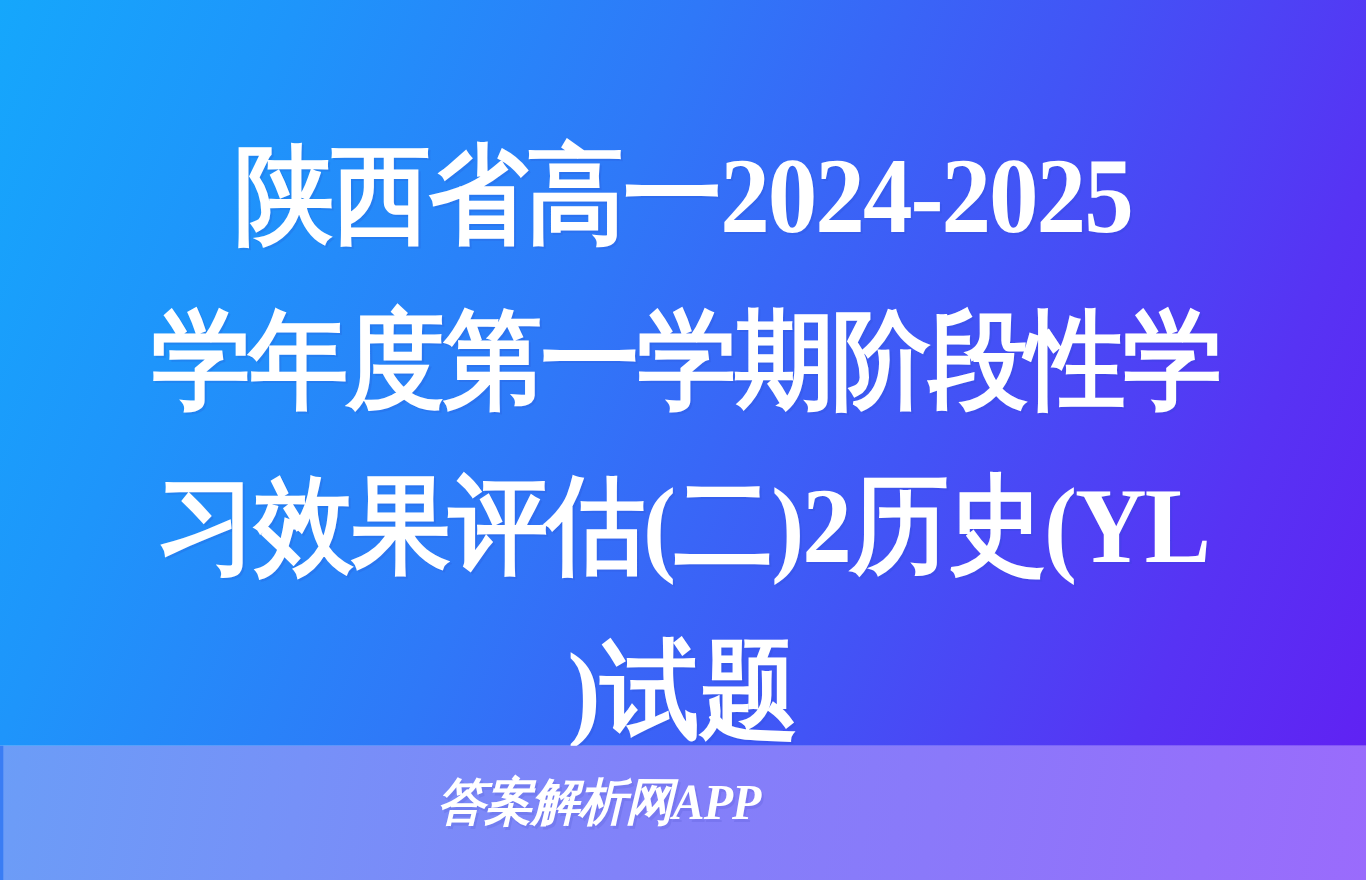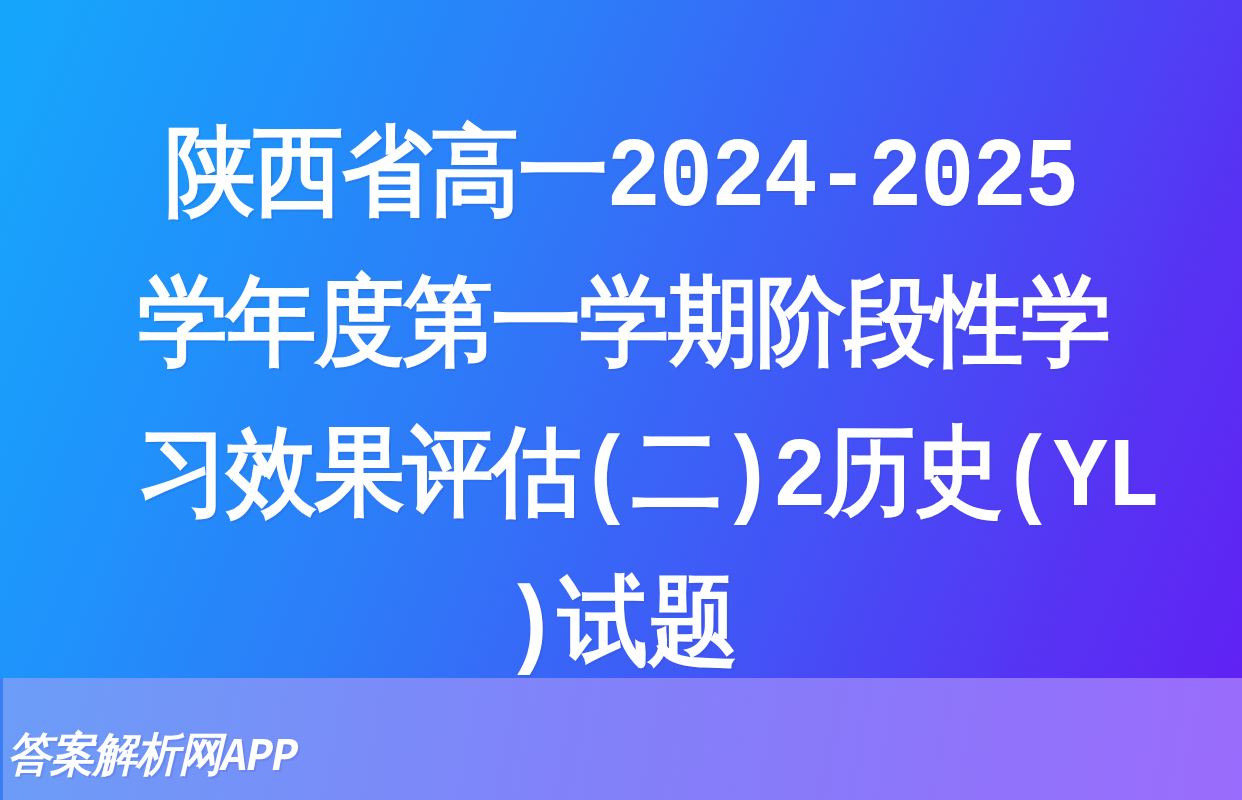--- a/index.html
+++ b/index.html
@@ -7,21 +7,21 @@
     margin: 0;
     padding: 0;
     background: #ffffff;
   }
 
   #banner {
     position: relative;
     width: 1242px;
     height: 800px;
     overflow: hidden;
-    font-family: Liberation Mono, monospace;
+    font-family: Liberation Serif, serif;
   }
 
   
   #hero {
     position: absolute;
     left: 0;
     top: 0;
     width: 1242px;
     height: 678px;
     background: linear-gradient(112deg,
@@ -82,23 +82,23 @@
   }
 
   .title-line.last {
     letter-spacing: 0px;
   }
 
   
   #watermark {
     position: absolute;
     left: 0;
-    top: 731px;
+    top: 703px;
     width: 1088px;
-    text-align: left;
+    text-align: center;
   }
 
   #watermark .wm-text {
     display: inline-block;
     color: #ffffff;
     font-size: 46px;
     line-height: 54px;
     font-weight: 700;
     font-style: italic;
     letter-spacing: -1px;

